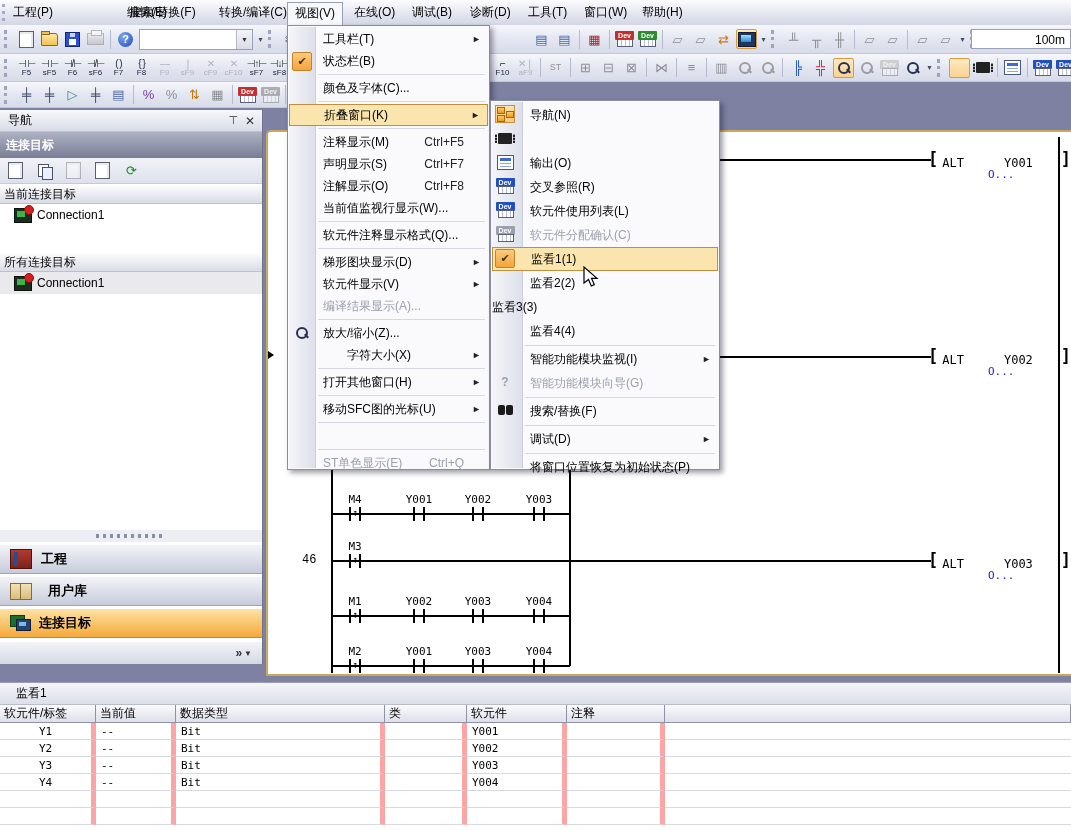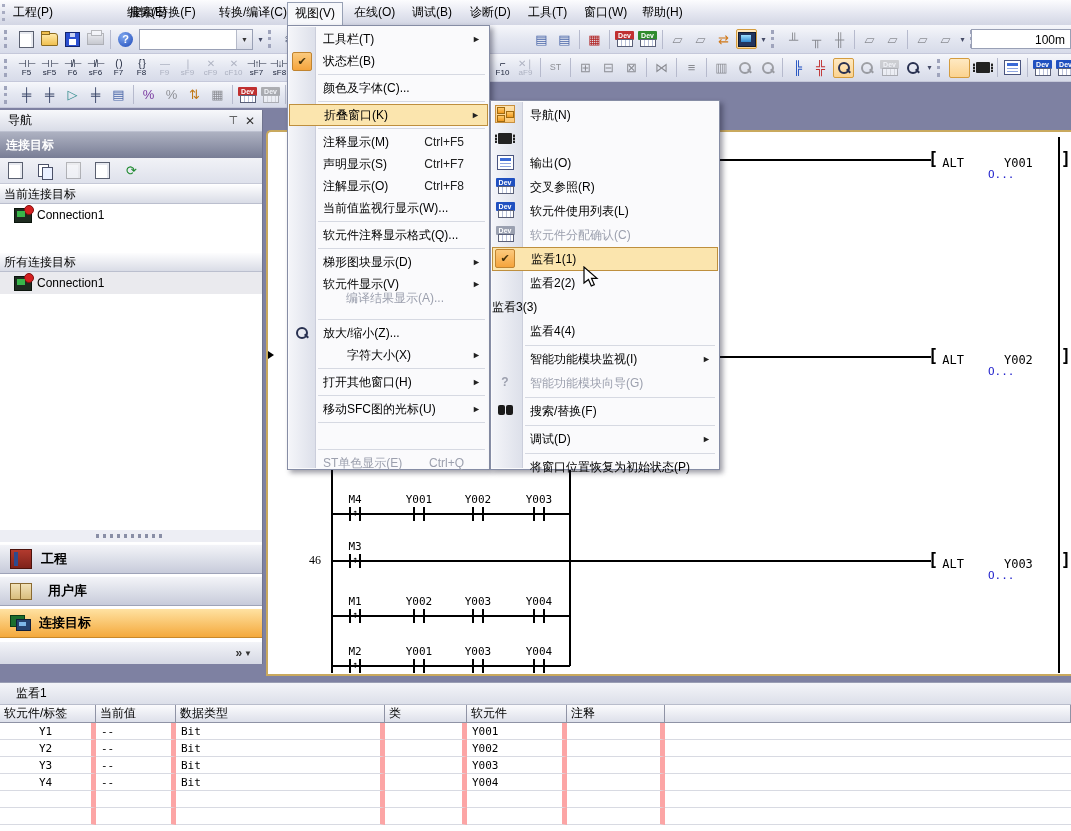--- a/index.html
+++ b/index.html
@@ -76,21 +76,21 @@
   .hline{position:absolute;height:2px;background:#000}
   .vline{position:absolute;width:2px;background:#000}
   .clabel{position:absolute;font-family:"DejaVu Sans Mono",monospace;font-size:11px;transform:translateX(-50%);white-space:nowrap}
   .contact{position:absolute;width:16px;height:16px;transform:translate(-50%,-50%)}
   .contact .b1,.contact .b2{position:absolute;top:1px;width:2px;height:14px;background:#000}
   .contact .b1{left:2px}.contact .b2{right:2px}
   .contact .pu{position:absolute;left:0;right:0;top:0px;text-align:center;font-size:10px;line-height:14px;font-family:"DejaVu Sans Mono",monospace}
   .instr{position:absolute;font-family:"DejaVu Sans Mono",monospace;font-size:12px;white-space:nowrap}
   .brk{font-size:17px;font-weight:bold;position:relative;top:-2px}
   .cmt{position:absolute;font-family:"DejaVu Sans Mono",monospace;font-size:11px;color:#2323CC}
-  .stepnum{position:absolute;font-family:Liberation Serif, serif;font-size:12px;text-align:center;width:26px}
+  .stepnum{position:absolute;font-family:Liberation Mono, monospace;font-size:12px;text-align:left;width:26px}
   .edgemark{position:absolute;width:0;height:0;border-left:6px solid #000;border-top:4px solid transparent;border-bottom:4px solid transparent}
   
   .menu{position:absolute;background:#FAFAFC;border:1px solid #868DA5;box-shadow:3px 3px 5px rgba(20,20,40,.4);z-index:60;box-sizing:border-box}
   .mstrip{position:absolute;left:1px;top:1px;bottom:1px;background:linear-gradient(90deg,#F4F5F9,#DDE0EA);border-right:1px solid #CBCEDB}
   .mi{position:absolute;left:1px;right:1px;display:flex;align-items:center;box-sizing:border-box}
   .mi .lbl{white-space:nowrap}
   .mi .sc{position:absolute;right:24px;color:#222}
   .mi .ar{position:absolute;right:7px;font-size:9px;color:#222}
   .mi.hl{background:#FBE5AE;border:1px solid #BE8F3E}
   .mi.dis{color:#9CA0AE}
@@ -545,21 +545,21 @@
       </div>
       <div class="msep" style="top: 222px; left: 30px; right: 4px;"></div>
       <div class="mi" style="top: 225px; height: 22px;">
         <span class="lbl" style="margin-left: 34px;">梯形图块显示(D)</span>
         <span class="ar">►</span>
       </div>
       <div class="mi" style="top: 247px; height: 22px;">
         <span class="lbl" style="margin-left: 34px;">软元件显示(V)</span>
         <span class="ar">►</span>
       </div>
-      <div class="mi dis" style="top: 261px; height: 22px; padding-left: 23px;">
+      <div class="mi dis" style="top: 269px; height: 22px;">
         <span class="lbl" style="margin-left: 34px;">编译结果显示(A)...</span>
       </div>
       <div class="msep" style="top: 293px; left: 30px; right: 4px;"></div>
       <div class="mi" style="top: 296px; height: 22px;">
         <span class="lbl" style="margin-left: 34px;">放大/缩小(Z)...</span>
       </div>
       <span class="mico" style="top: 298px; left: 4px;">
         <span class="mag"></span>
       </span>
       <div class="mi" style="top: 318px; height: 22px; padding-left: 24px;">

